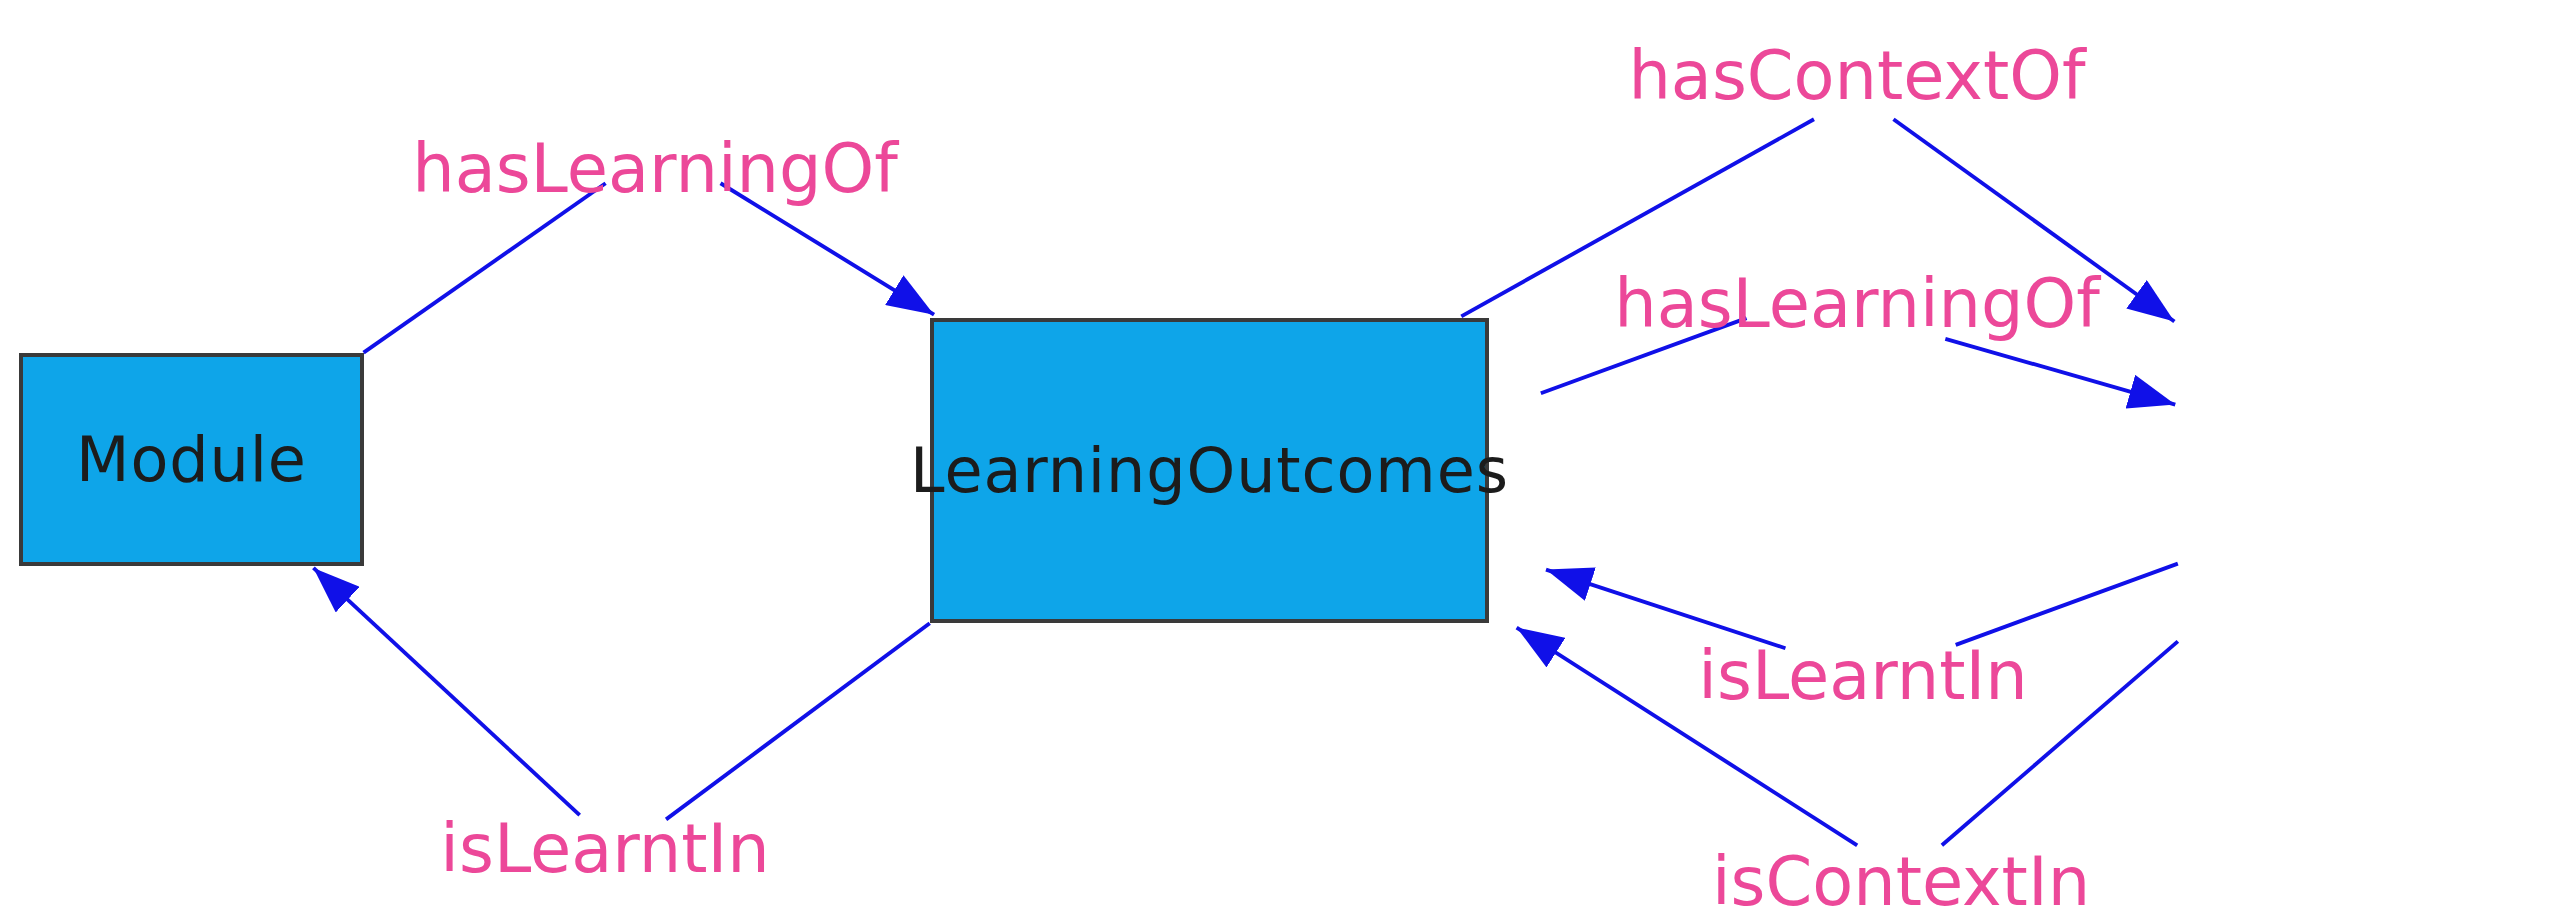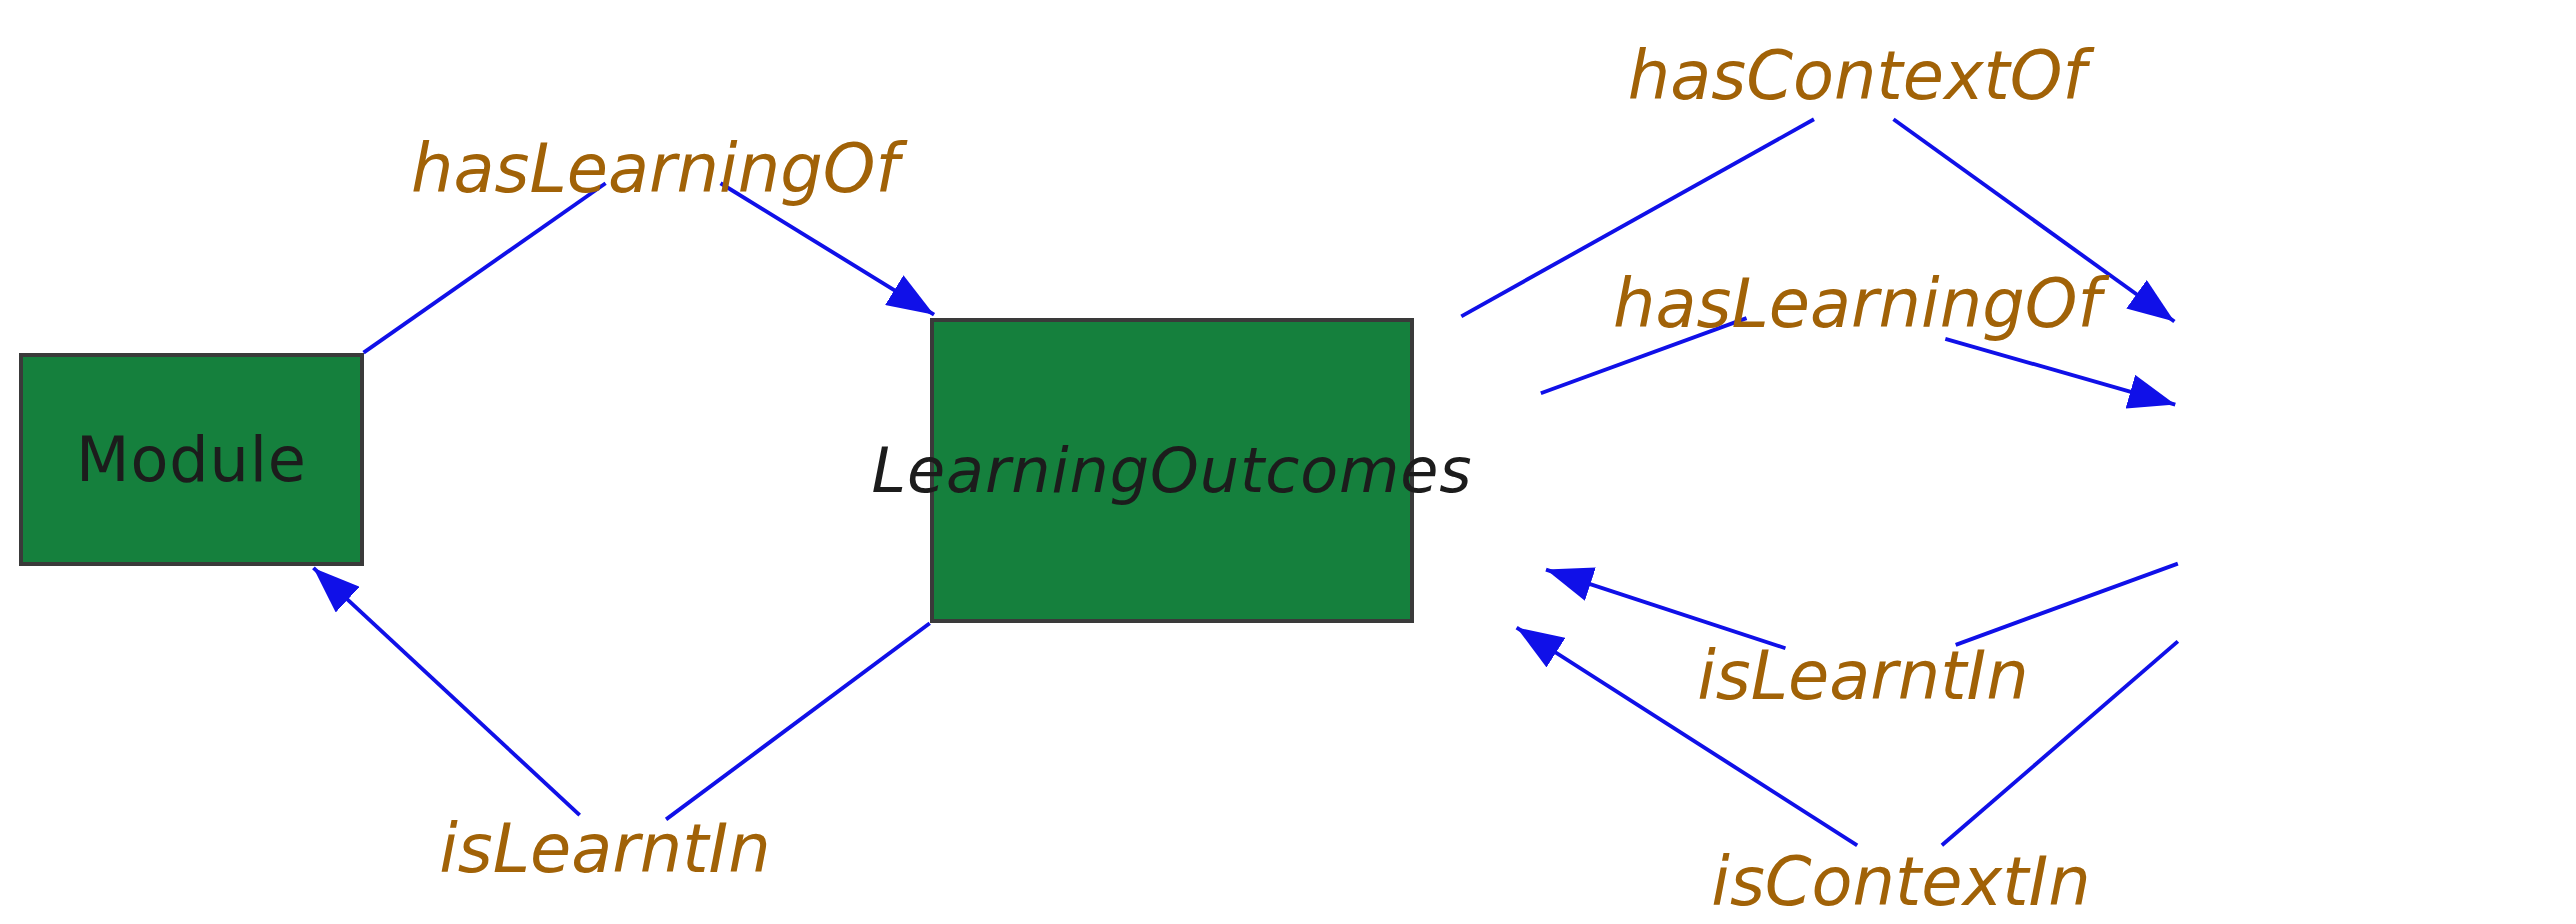--- a/index.html
+++ b/index.html
@@ -14,43 +14,42 @@
   svg.edge-layer {
     position: absolute;
     left: 0; top: 0;
     width: 2576px; height: 924px;
     z-index: 2;
     pointer-events: none;
   }
   .node {
     position: absolute;
     box-sizing: border-box;
-    background: #15803d;
+    background: #0ea5e9;
     border: 4.3px solid #3a3a3a;
     display: flex;
     align-items: center;
     justify-content: center;
     z-index: 1;
   }
   .node-label {
     font-size: 62px;
     color: #1c1c1c;
     white-space: nowrap;
     letter-spacing: 0.9px;
   }
   #node-module            { left: 19px;   top: 353px; width: 345px; height: 213px; }
-  #node-learning-outcomes { left: 930px; top: 318px; width: 484px; height: 305px; font-style: italic; }
+  #node-learning-outcomes { left: 930px; top: 318px; width: 559px; height: 305px; }
   #node-topic             { left: 2178px; top: 324px; width: 388px; height: 323px; }
 
   .edge-label {
     position: absolute;
     transform: translate(-50%, -50%);
-    font-style: italic;
     font-size: 67px;
-    color: #a16207;
+    color: #ec4899;
     white-space: nowrap;
     z-index: 3;
   }
   #label-has-learning-of-left  { left: 655px;  top: 169px;  }
   #label-has-context-of        { left: 1857px; top: 76px;   }
   #label-has-learning-of-right { left: 1857px; top: 304px;  }
   #label-is-learnt-in-right    { left: 1863px; top: 676px;  }
   #label-is-context-in         { left: 1901px; top: 882px; }
   #label-is-learnt-in-left     { left: 605px;  top: 849px;  }
 </style>

